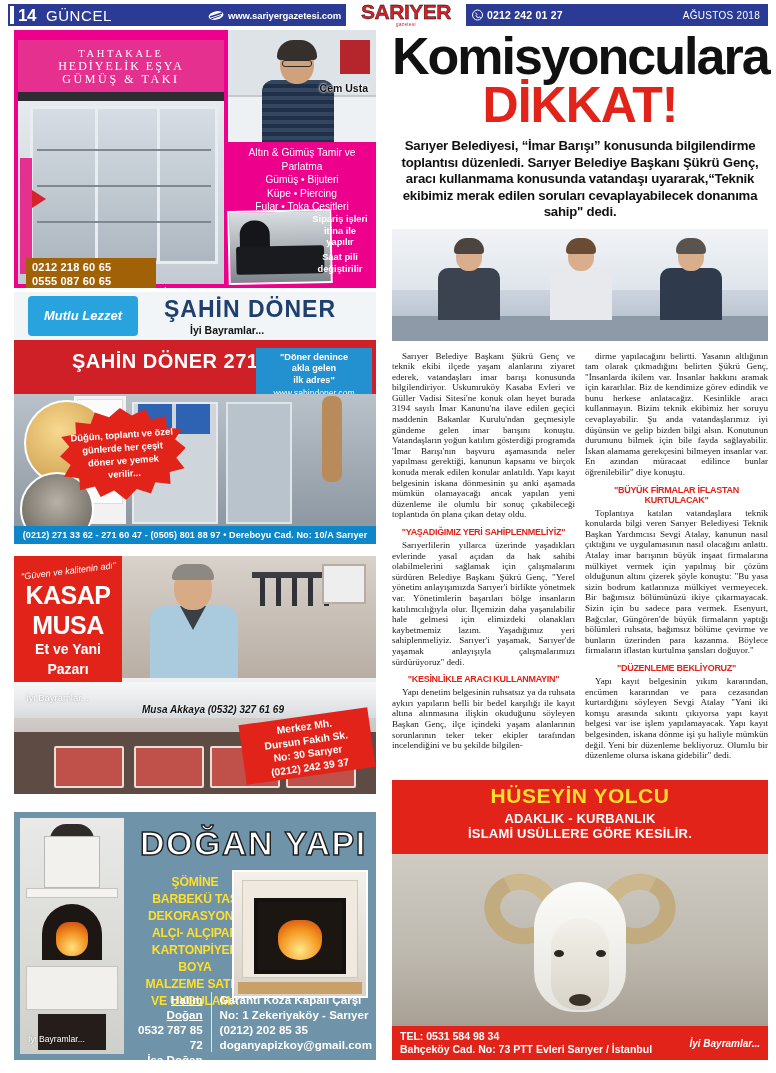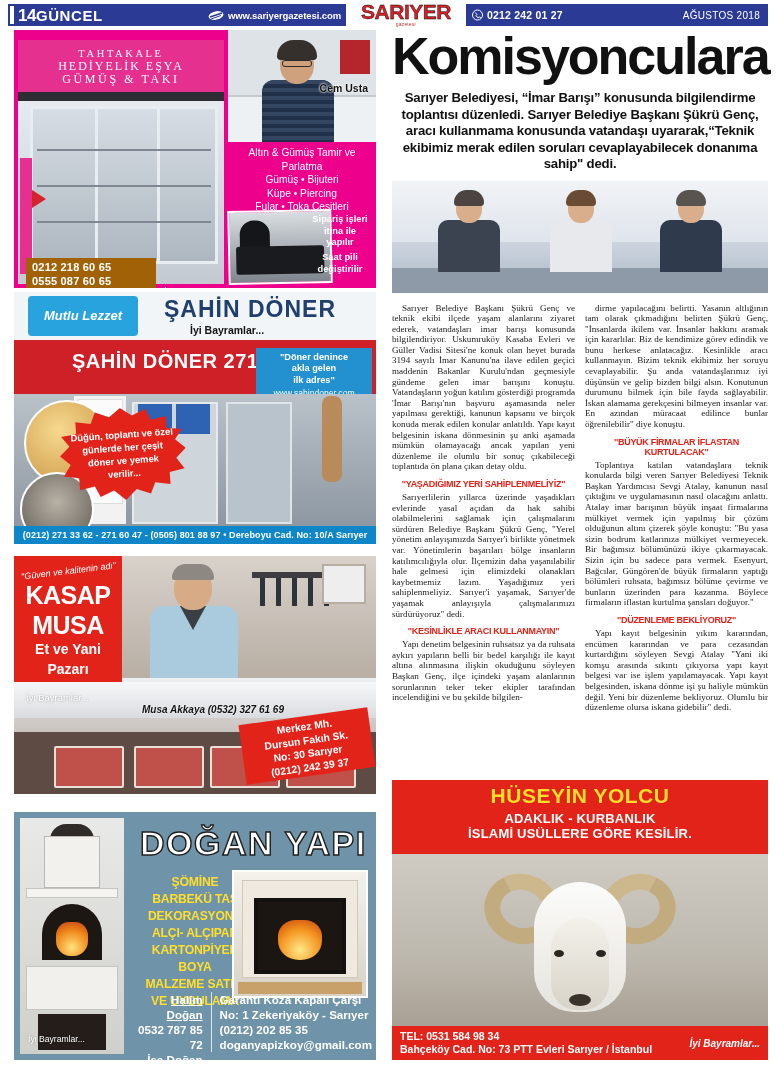--- a/index.html
+++ b/index.html
@@ -25,22 +25,22 @@
   .mh-pagenum-wrap {
     display:flex; align-items:center; height:100%;
     padding-left: 2px;
   }
   .mh-bar { width: 4px; height: 18px; background: #fff; margin-right: 4px; }
   .mh-pagenum {
     color: #fff; font-size: 17px; font-weight: bold;
     letter-spacing: -0.5px; line-height: 1;
   }
   .mh-section {
-    color: #fff; font-size: 15px; font-weight: bold;
-    letter-spacing: 0.6px; 
+    color: #fff; font-size: 15px; font-weight: normal;
+    letter-spacing: 0.6px; margin-left: 10px;
   }
   .mh-web {
     position: absolute; left: 200px; top: 0; height: 100%;
     display: flex; align-items: center; gap: 4px;
   }
   .mh-web-icon { display:block; }
   .mh-web-text { color:#fff; font-size: 9.5px; font-weight: bold; letter-spacing: -0.1px;}
   .mh-logo {
     position: absolute; left: 338px; top: -2px;
     width: 120px; height: 26px;
@@ -430,20 +430,21 @@
         <path d="M3.4 3.6 L5 5.6 L4 6.6 C4.6 7.8 5.4 8.4 6.2 8.8 L7.2 7.8 L9 9.2" fill="none" stroke="#fff" stroke-width="1"></path>
       </svg>
       <span class="mh-phone-text">0212 242 01 27</span>
     </div>
 
     <div class="mh-date">AĞUSTOS 2018</div>
   </div>
 
   <div class="article">
     <div class="headline-1">Komisyonculara</div>
+    <div class="headline-2">DİKKAT!</div>
     <div class="standfirst">Sarıyer Belediyesi, “İmar Barışı” konusunda bilgilendirme toplantısı düzenledi. Sarıyer Belediye Başkanı Şükrü Genç, aracı kullanmama konusunda vatandaşı uyararak,“Teknik ekibimiz merak edilen soruları cevaplayabilecek donanıma sahip" dedi.</div>
 
     <div class="article-photo">
       <div class="ph-bg"></div>
       <div class="ph-wall"></div>
       <div class="ph-table"></div>
 
       <div class="person" style="left:46px;">
         <div class="p-head">
             <div class="p-hair"></div>

